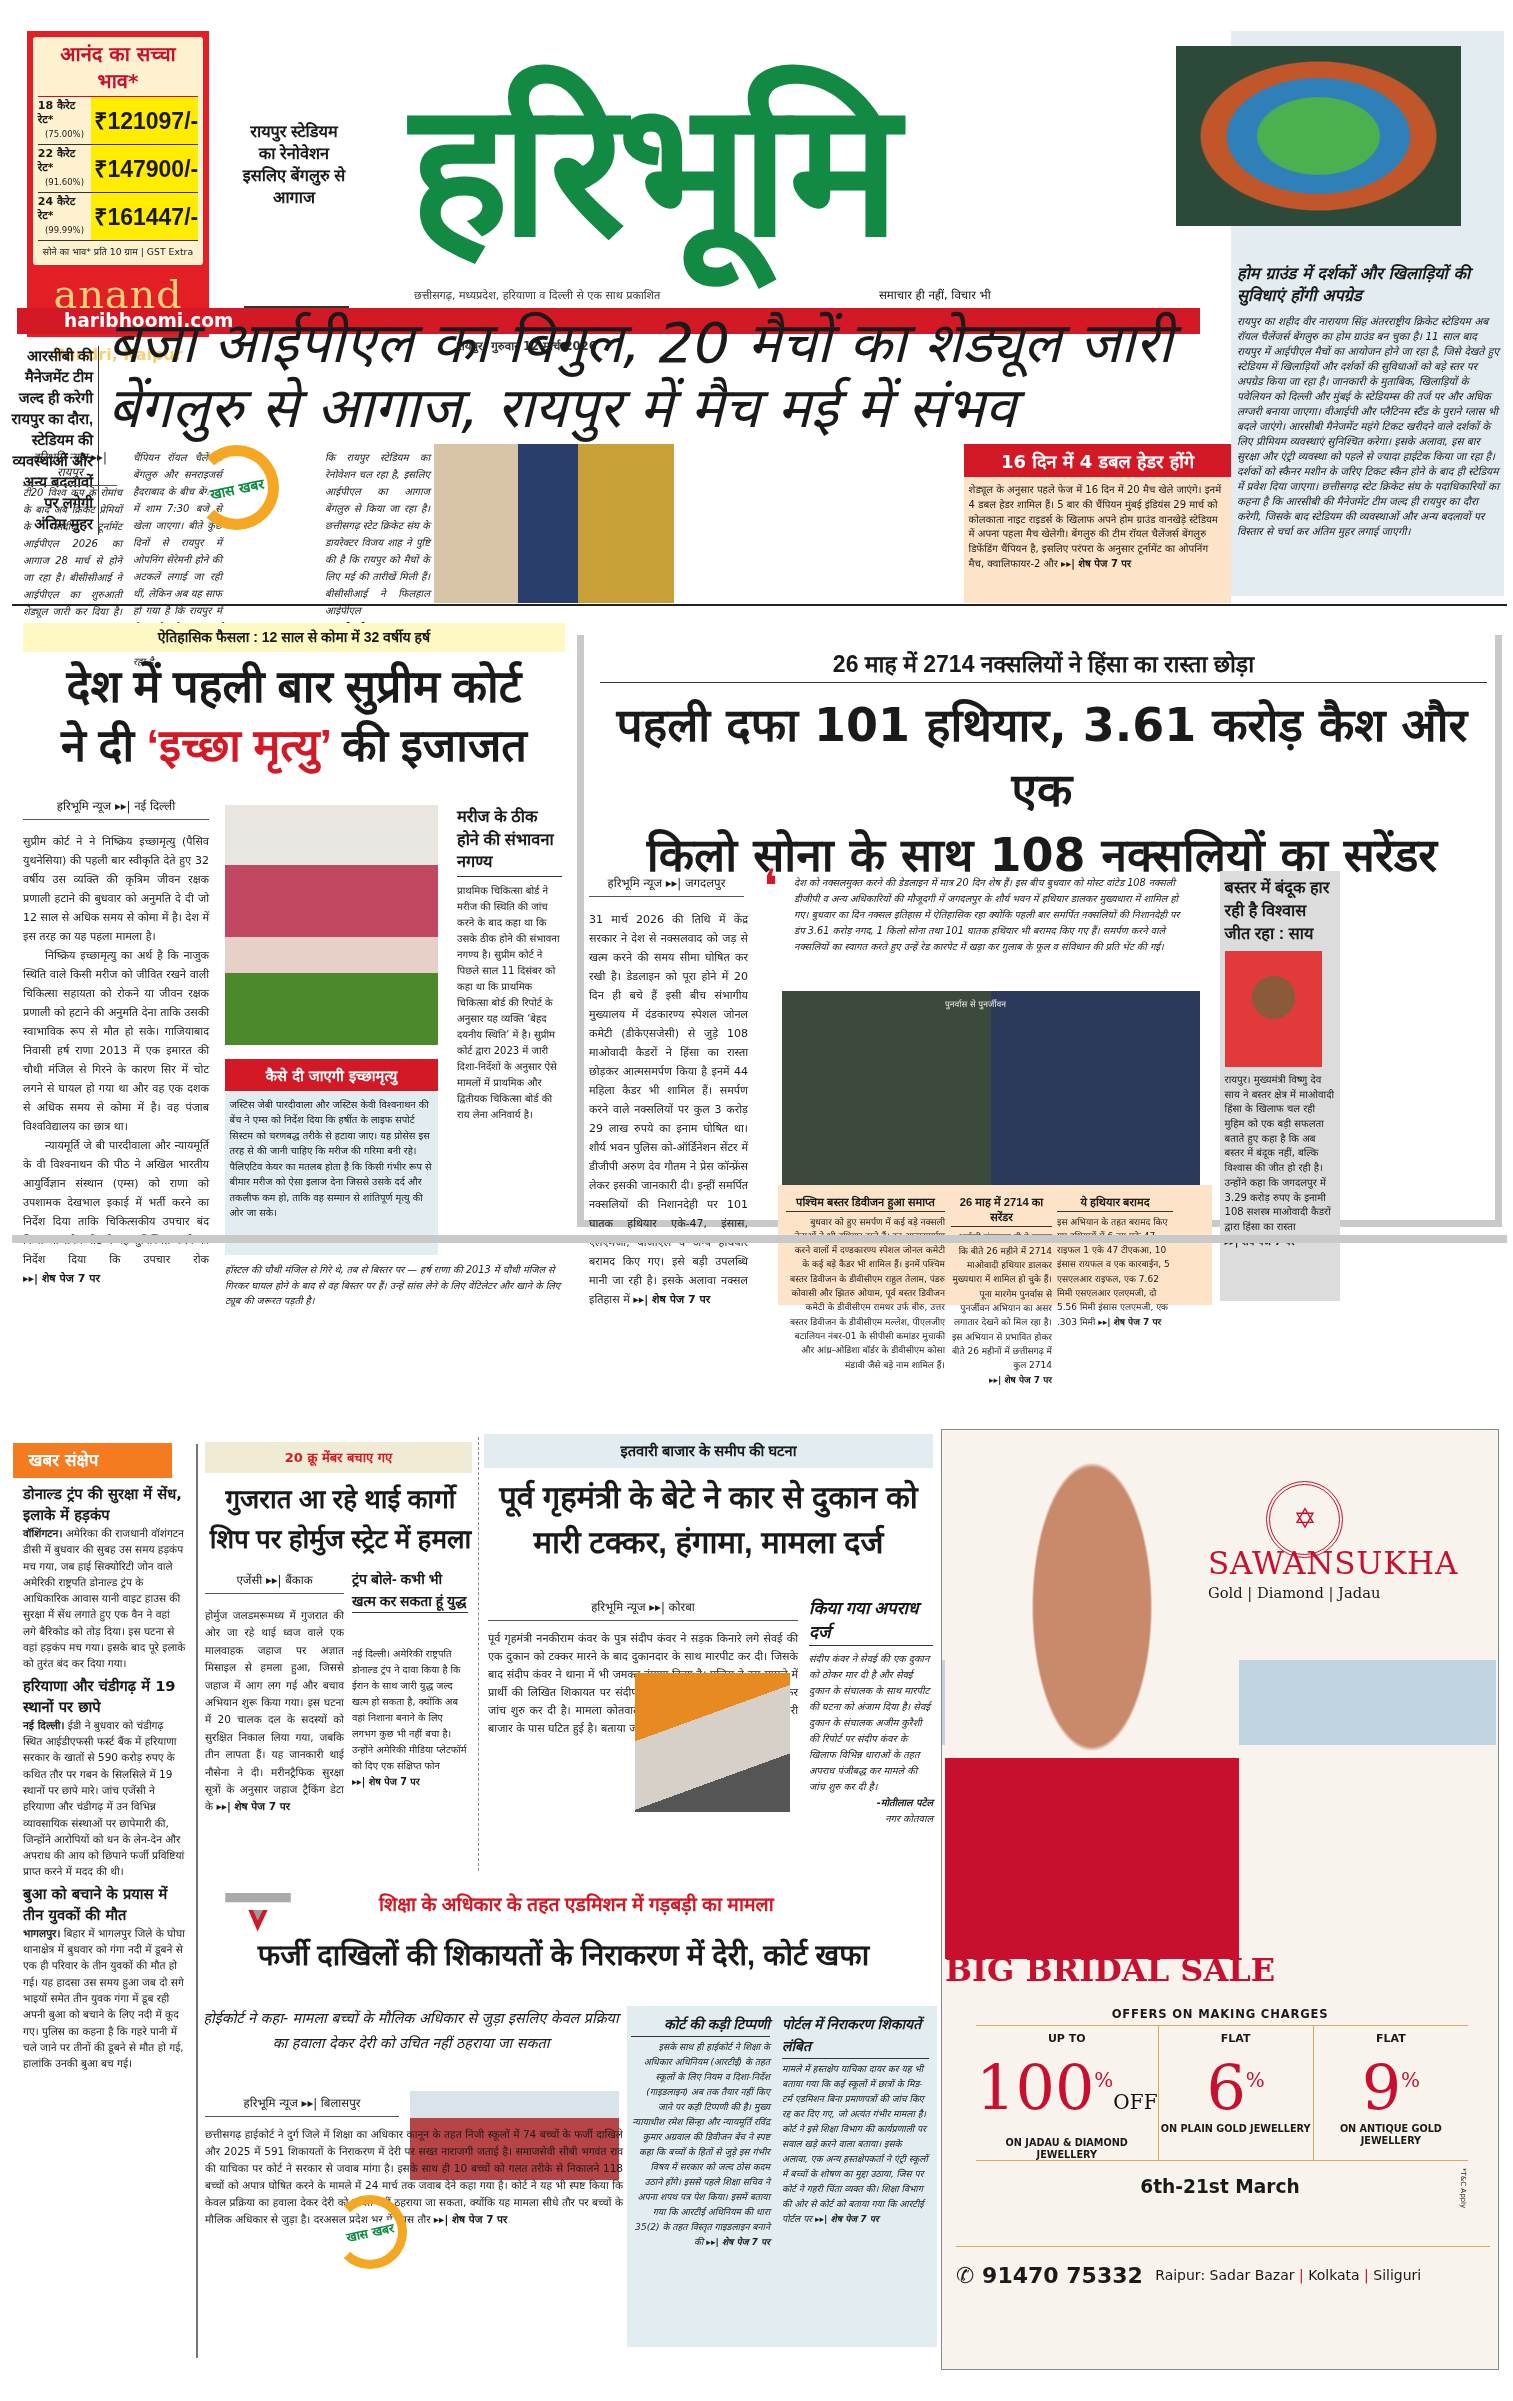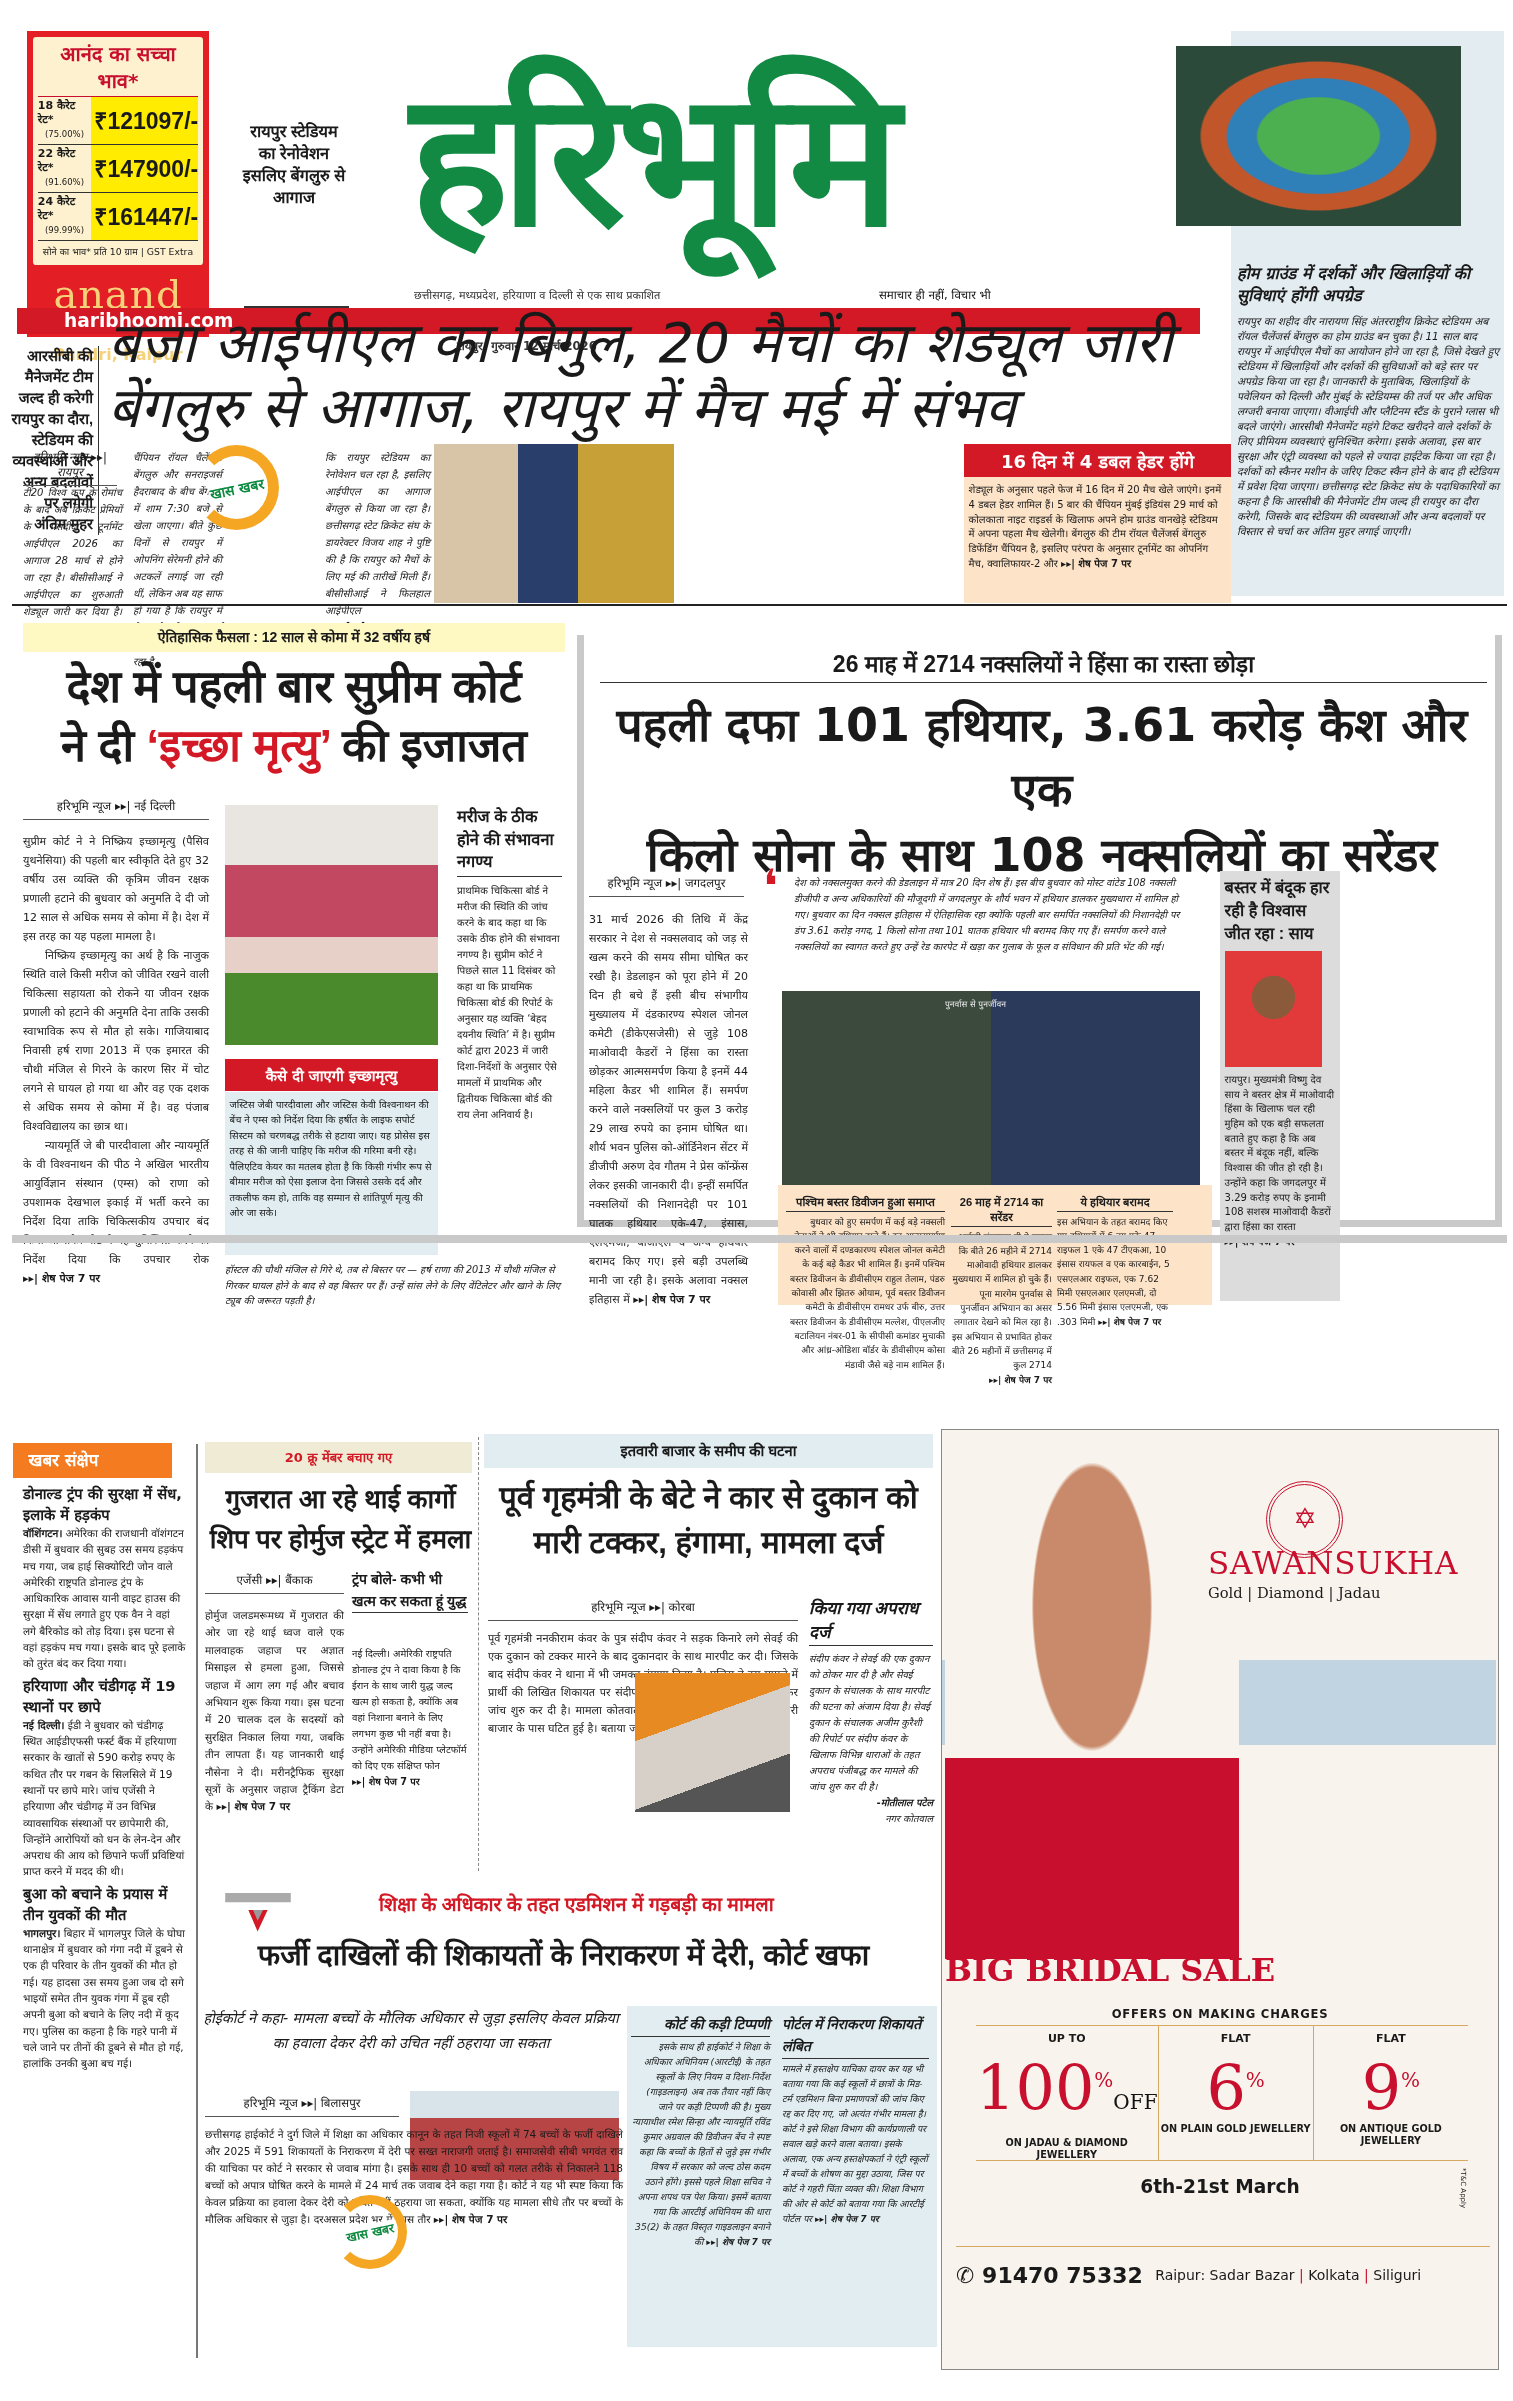--- a/index.html
+++ b/index.html
@@ -20,21 +20,21 @@
 #ad-anand .row .lbl{width:70px;font-size:11px;font-weight:bold;line-height:14px}
 #ad-anand .row .lbl small{display:block;font-size:8.5px;font-weight:normal;text-align:center}
 #ad-anand .row .price{flex:1;background:#ffec00;font-size:23px;font-weight:bold;height:100%;display:flex;align-items:center;padding-left:3.1px;font-family:"Liberation Sans",sans-serif}
 #ad-anand .note{font-size:9.3px;text-align:center;padding:3.9px 0}
 #ad-anand .brand{color:#f5d27a;font-size:40px;text-align:center;font-family:"DejaVu Serif",serif;margin-top:6.2px;letter-spacing:0.8px}
 #ad-anand .brand-sub{color:#f5d27a;font-size:14px;text-align:center;letter-spacing:2.3px;font-weight:bold}
 #ad-anand .addr{color:#f5d27a;font-size:16px;text-align:center;font-weight:bold;margin-top:12px}
 
 #teaser{left:240px;top:120px;width:108px;text-align:center;font-size:16.3px;font-weight:bold;line-height:22px}
 #teaser-line{left:244px;top:306px;width:105px;height:1.5px;background:#333}
-#logo{left:410px;top:44px;width:697px;height:232px;font-size:186px;font-weight:bold;color:#138a43;line-height:232px;letter-spacing:-7.7px}
+#logo{left:410px;top:54px;width:697px;height:232px;font-size:186px;font-weight:bold;color:#138a43;line-height:232px;letter-spacing:-7.7px}
 #tagline-states{left:414px;top:287px;font-size:11px;color:#333}
 #tagline-right{left:879px;top:287px;font-size:11.6px;color:#111}
 #stadium{left:1176px;top:46px;width:285px;height:180px;background:radial-gradient(ellipse at center,#4caf50 0 30%,#2f7fb8 31% 45%,#c0562a 46% 58%,#2b4a3a 59%)}
 #red-band{left:17px;top:308px;width:1183px;height:26px;background:#d31925}
 #site-url{left:64px;top:308px;color:#fff;font-size:18.6px;font-weight:bold;line-height:26px}
 #dateline{left:457px;top:338px;font-size:11.6px;font-weight:bold;color:#333}
 
 #home-box{left:1231px;top:31px;width:273px;height:565px;background:#e3ecf1}
 #home-head{left:1237px;top:263px;width:263px;font-size:16.3px;font-style:italic;font-weight:bold;line-height:22px}
 #home-body{left:1237px;top:314px;width:263px;font-size:10.5px;font-style:italic;line-height:15px}

